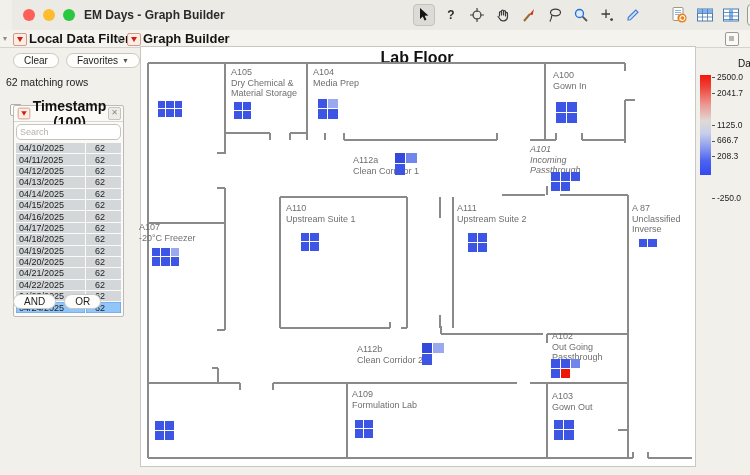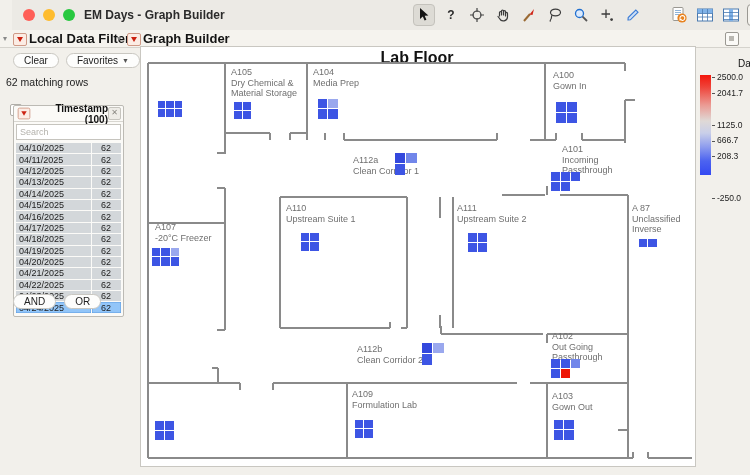--- a/index.html
+++ b/index.html
@@ -30,29 +30,29 @@
   .fbtn-row{position:absolute;left:13px;top:6px;display:flex;gap:7px;}
   .fbtn{height:15px;padding:0 10px;background:#fdfdfc;border:1px solid #c9c7c1;border-radius:8px;font-size:10px;color:#222;display:flex;align-items:center;gap:4px;}
   .fbtn .dd{font-size:7px;color:#555;}
   .match-text{position:absolute;left:6px;top:29px;font-size:10.5px;color:#222;}
   .inverse-row{position:absolute;left:10px;top:57px;display:flex;align-items:center;gap:6px;}
   .checkbox{width:10px;height:10px;background:#fff;border:1px solid #b0aea8;border-radius:2px;}
   .inverse-label{font-size:10px;color:#222;}
   .filter-box{position:absolute;left:13px;top:58px;width:109px;background:#fbfaf7;border:1px solid #bcbab4;border-radius:2px;}
   .fb-head{position:relative;height:15px;border-bottom:1px solid #d8d6d0;display:flex;align-items:center;}
   .fb-head .redtri-btn{position:static;margin-left:3px;transform:scale(0.9);}
-  .fb-title{flex:1;text-align:right;font-size:10px;font-weight:bold;color:#111;}
+  .fb-title{flex:1;text-align:center;font-size:14px;font-weight:bold;color:#111;}
   .fb-close{width:11px;height:11px;margin-right:2px;border:1px solid #c6c4be;border-radius:2px;background:#eeece7;color:#8a8882;font-size:8px;line-height:9px;text-align:center;}
-  .fb-search{position:relative;height:14px;margin:2px;border:1px solid #c6c4be;border-radius:0;background:#fff;display:flex;align-items:center;}
+  .fb-search{position:relative;height:14px;margin:2px;border:1px solid #c6c4be;border-radius:5px;background:#fff;display:flex;align-items:center;}
   .fb-search input{border:none;outline:none;flex:1;font-size:9px;color:#333;background:transparent;padding:0;font-family:"Liberation Sans",sans-serif;}
   .fb-search input::placeholder{color:#b4b2ac;}
   .fb-rows{padding:1px 2px 2px 2px;}
   .f-row{display:flex;height:10.4px;margin-bottom:1px;font-size:9px;color:#1c1c1c;align-items:center;}
   .f-date{flex:1;background:#d3d7da;padding:0 0 0 3px;height:100%;display:flex;align-items:center;}
-  .f-count{width:19px;background:#d3d7da;margin-left:1px;height:100%;display:flex;align-items:center;justify-content:flex-end;padding-right:10px;}
+  .f-count{width:19px;background:#d3d7da;margin-left:1px;height:100%;display:flex;align-items:center;justify-content:flex-end;padding-right:16px;}
   .f-row.selected .f-date,.f-row.selected .f-count{background:#92c5f8;box-shadow:inset 0 0 0 0.5px #5d9be0;}
   .andor-row{position:absolute;left:13px;top:247px;display:flex;gap:8px;}
   
   .plot{position:absolute;left:140px;top:46px;width:554px;height:419px;background:#ffffff;border:1px solid #c9c7c1;}
   .plot-title{position:absolute;left:140px;top:49px;width:554px;text-align:center;font-size:16px;font-weight:bold;color:#111;}
   #walls{position:absolute;left:0;top:0;pointer-events:none;}
   .room-label{position:absolute;font-size:9px;line-height:10.5px;color:#6f6f6f;white-space:nowrap;}
   .cluster{position:absolute;}
   .crow{display:flex;}
   .cell{margin:0.5px;}
@@ -359,21 +359,21 @@
       <div class="cluster" style="left: 394px; top: 152px; pointer-events: auto;">
         <div class="crow">
           <div class="cell" style="width: 10.5px; height: 10.5px; background: rgb(51, 72, 221);"></div>
           <div class="cell" style="width: 10.5px; height: 10.5px; background: rgb(113, 134, 234);"></div>
         </div>
         <div class="crow">
           <div class="cell" style="width: 10.5px; height: 10.5px; background: rgb(61, 85, 228);"></div>
           <div class="cell" style="width: 10.5px; height: 10.5px; visibility: hidden;"></div>
         </div>
       </div>
-      <div class="room-label" style="left: 562px; top: 144px;">
+      <div class="room-label" style="left: 530px; top: 144px; font-style: italic;">
         <div>A101</div>
         <div>Incoming</div>
         <div>Passthrough</div>
       </div>
       <div class="cluster" style="left: 550px; top: 171px; pointer-events: auto;">
         <div class="crow">
           <div class="cell" style="width: 9px; height: 9px; background: rgb(61, 85, 228);"></div>
           <div class="cell" style="width: 9px; height: 9px; background: rgb(61, 85, 228);"></div>
           <div class="cell" style="width: 9px; height: 9px; background: rgb(61, 85, 228);"></div>
         </div>
@@ -415,21 +415,21 @@
         <div>A 87</div>
         <div>Unclassified</div>
         <div>Inverse</div>
       </div>
       <div class="cluster" style="left: 638px; top: 238px; pointer-events: auto;">
         <div class="crow">
           <div class="cell" style="width: 8.5px; height: 8.5px; background: rgb(61, 85, 228);"></div>
           <div class="cell" style="width: 8.5px; height: 8.5px; background: rgb(61, 85, 228);"></div>
         </div>
       </div>
-      <div class="room-label" style="left: 155px; top: 222px;">
+      <div class="room-label" style="left: 139px; top: 222px;">
         <div>A107</div>
         <div>-20°C Freezer</div>
       </div>
       <div class="cluster" style="left: 151px; top: 247px; pointer-events: auto;">
         <div class="crow">
           <div class="cell" style="width: 8.5px; height: 8.5px; background: rgb(61, 85, 228);"></div>
           <div class="cell" style="width: 8.5px; height: 8.5px; background: rgb(61, 85, 228);"></div>
           <div class="cell" style="width: 8.5px; height: 8.5px; background: rgb(154, 168, 238);"></div>
         </div>
         <div class="crow">

